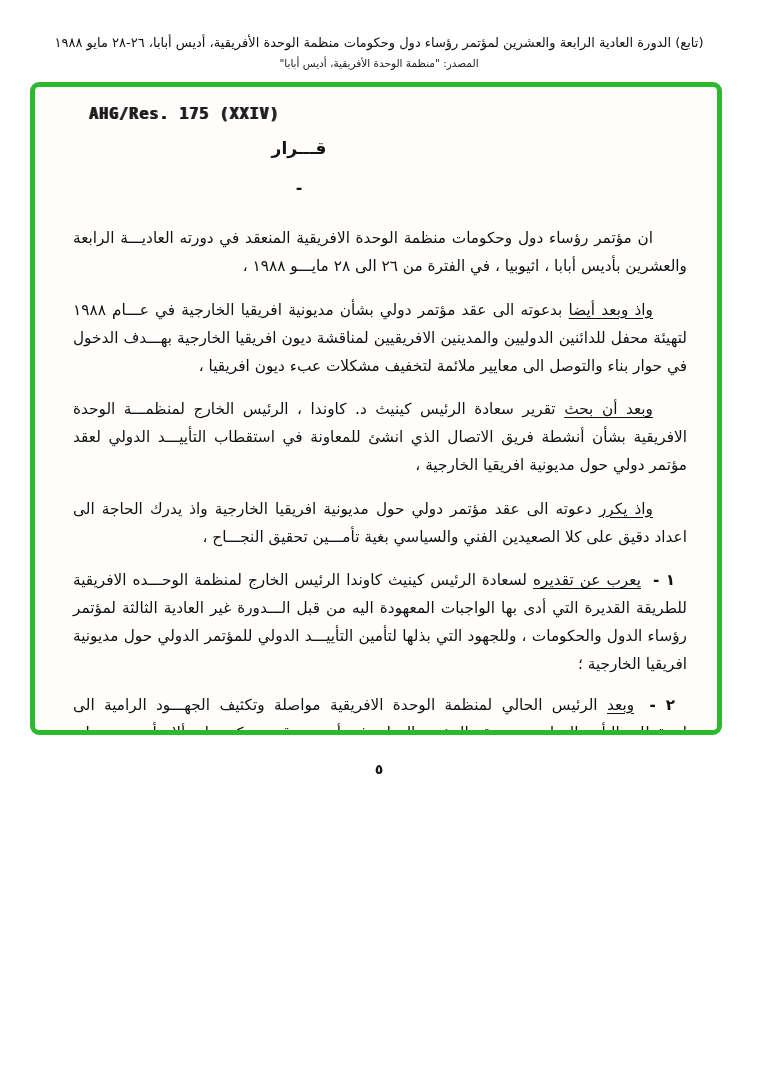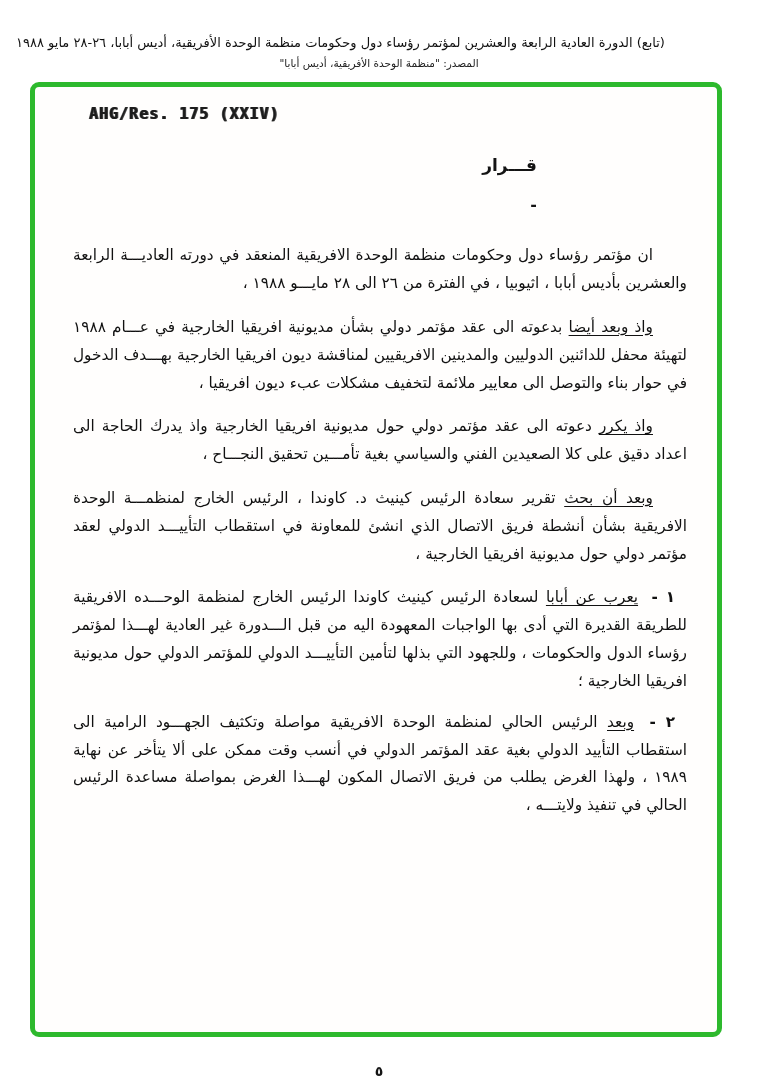--- a/index.html
+++ b/index.html
@@ -14,35 +14,35 @@
     font-family:"DejaVu Sans",sans-serif;
     color:var(--ink);
     overflow:hidden;
   }
   
   .top-header{
     margin:34px 16px 0 16px;
     direction:rtl;
     font-size:13px;
     line-height:1.4;
-    text-align:left;
+    text-align:center;
     color:#111;
   }
   .source-line{
     margin-top:5px;
     direction:rtl;
     text-align:center;
     font-size:10.5px;
     color:#222;
   }
   
   .scan-frame{
     box-sizing:border-box;
     width:692px;
-    height:955px;
+    height:653px;
     margin:13px 0 0 30px;
     border:5px solid var(--green_border);
     border-radius:9px;
     background:#fffefd;
     padding:18px 30px 14px 26px;
     overflow:hidden;
   }
   .doc-ref{
     font-family:"DejaVu Sans Mono",monospace;
     font-size:15px;
@@ -56,23 +56,23 @@
     font-family:"DejaVu Sans Mono",monospace;
     font-size:14.5px;
     font-weight:bold;
     letter-spacing:3px;
     margin:14px 0 0 28px;
     color:#1c1c1c;
     text-shadow:0.6px 0 0 #555;
   }
   .title-block{
     direction:rtl;
-    text-align:right;
+    text-align:center;
     padding-right:150px;   
-    margin-top:32px;
+    margin-top:15px;
   }
   .doc-title{
     font-size:17px;
     font-weight:bold;
     letter-spacing:1px;
   }
   .doc-subtitle{
     margin-top:15px;
     font-size:15px;
   }
@@ -134,33 +134,33 @@
       <span>ان مؤتمر رؤساء دول وحكومات منظمة الوحدة الافريقية المنعقد في دورته العاديـــة الرابعة والعشرين بأديس أبابا ، اثيوبيا ، في الفترة من ٢٦ الى ٢٨ مايـــو ١٩٨٨ ،</span>
     </p>
 
 
     <p>
       <span class="lead">واذ وبعد أيضا</span>
       <span>بدعوته الى عقد مؤتمر دولي بشأن مديونية افريقيا الخارجية في عـــام ١٩٨٨ لتهيئة محفل للدائنين الدوليين والمدينين الافريقيين لمناقشة ديون افريقيا الخارجية بهـــدف الدخول في حوار بناء والتوصل الى معايير ملائمة لتخفيف مشكلات عبء ديون افريقيا ،</span>
     </p>
 
     <p>
+      <span class="lead">وبعد أن بحث</span>
+      <span>تقرير سعادة الرئيس كينيث د. كاوندا ، الرئيس الخارج لمنظمـــة الوحدة الافريقية بشأن أنشطة فريق الاتصال الذي انشئ للمعاونة في استقطاب التأييـــد الدولي لعقد مؤتمر دولي حول مديونية افريقيا الخارجية ،</span>
+    </p>
+
+    <p>
       <span class="lead">واذ يكرر</span>
       <span>دعوته الى عقد مؤتمر دولي حول مديونية افريقيا الخارجية واذ يدرك الحاجة الى اعداد دقيق على كلا الصعيدين الفني والسياسي بغية تأمـــين تحقيق النجـــاح ،</span>
     </p>
 
-    <p>
-      <span class="lead">وبعد أن بحث</span>
-      <span>تقرير سعادة الرئيس كينيث د. كاوندا ، الرئيس الخارج لمنظمـــة الوحدة الافريقية بشأن أنشطة فريق الاتصال الذي انشئ للمعاونة في استقطاب التأييـــد الدولي لعقد مؤتمر دولي حول مديونية افريقيا الخارجية ،</span>
-    </p>
-
     <p class="item">
       <span class="item-number">١ -</span>
-      <span class="lead">يعرب عن أبابا</span>
-      <span>لسعادة الرئيس كينيث كاوندا الرئيس الخارج لمنظمة الوحـــده الافريقية للطريقة القديرة التي أدى بها الواجبات المعهودة اليه من قبل الـــدورة غير العادية لهـــذا لمؤتمر رؤساء الدول والحكومات ، وللجهود التي بذلها لتأمين التأييـــد الدولي للمؤتمر الدولي حول مديونية افريقيا الخارجية ؛</span>
+      <span class="lead">يعرب عن تقديره</span>
+      <span>لسعادة الرئيس كينيث كاوندا الرئيس الخارج لمنظمة الوحـــده الافريقية للطريقة القديرة التي أدى بها الواجبات المعهودة اليه من قبل الـــدورة غير العادية الثالثة لمؤتمر رؤساء الدول والحكومات ، وللجهود التي بذلها لتأمين التأييـــد الدولي للمؤتمر الدولي حول مديونية افريقيا الخارجية ؛</span>
     </p>
 
     <p class="item">
       <span class="item-number">٢ -</span>
       <span class="lead">وبعد</span>
       <span>الرئيس الحالي لمنظمة الوحدة الافريقية مواصلة وتكثيف الجهـــود الرامية الى استقطاب التأييد الدولي بغية عقد المؤتمر الدولي في أنسب وقت ممكن على ألا يتأخر عن نهاية ١٩٨٩ ، ولهذا الغرض يطلب من فريق الاتصال المكون لهـــذا الغرض بمواصلة مساعدة الرئيس الحالي في تنفيذ ولايتـــه ،</span>
     </p>
 
   </div>
 </div>

